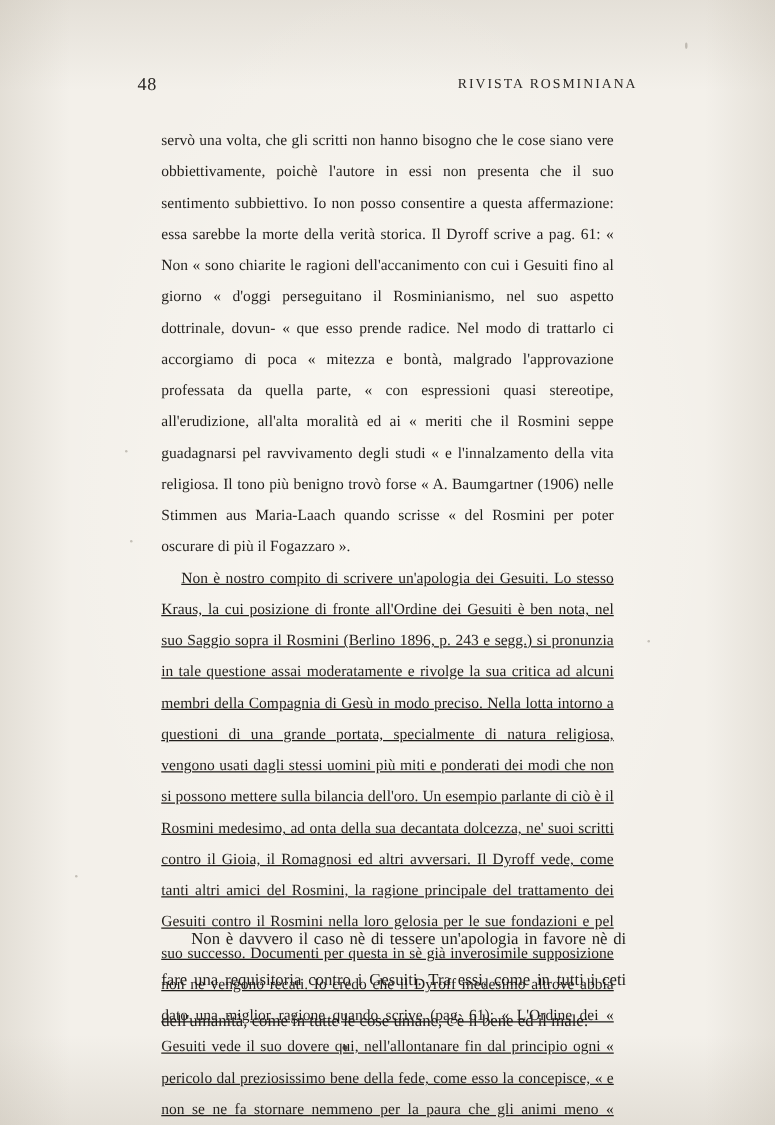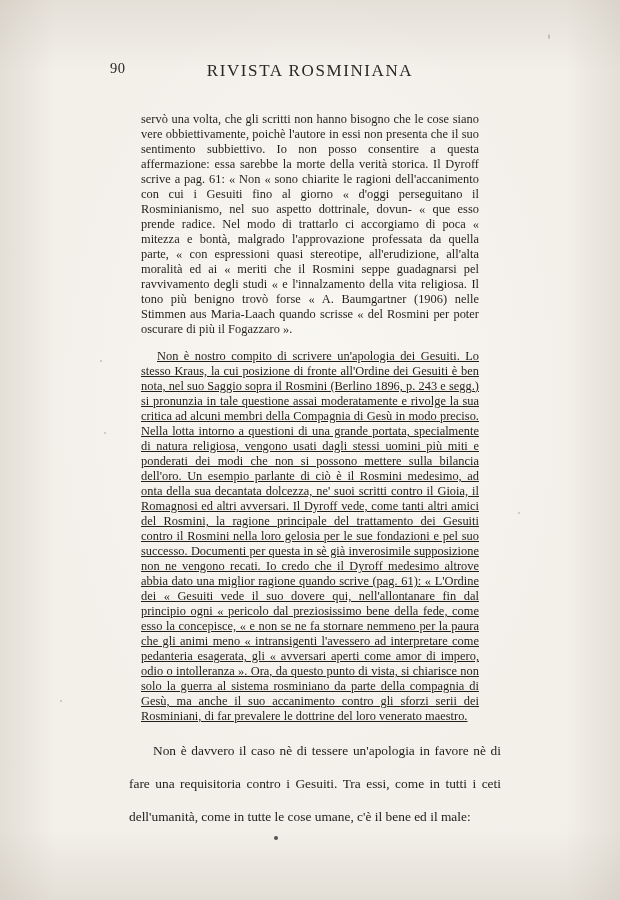--- a/index.html
+++ b/index.html
@@ -51,35 +51,35 @@
     top: 0;
     font-size: 14.5px;
     letter-spacing: 0.5px;
     color: #2a2724;
   }
   .running-head {
     position: absolute;
     left: 0;
     top: 1px;
     width: 400px;
-    text-align: center;
-    font-size: 17px;
+    text-align: right;
+    font-size: 11px;
     letter-spacing: 1.6px;
     color: #2a2724;
   }
   .body-block {
     position: absolute;
     left: 129px;
     top: 100px;
     width: 362px;
   }
   p.para {
-    margin: 12px;
+    margin: 0;
     font-size: 12.4px;
-    line-height: 15px;
+    line-height: 25px;
     text-align: justify;
     text-align-last: left;
     color: #211e1b;
     letter-spacing: 0.02px;
     hyphens: manual;
   }
   p.para.indent {
     text-indent: 16px;
   }
   .para + .para {
@@ -123,21 +123,21 @@
   .speck.s4 { left: 518px; top: 512px; width: 2px; height: 2px; }
   .speck.s5 { left: 60px;  top: 700px; width: 2px; height: 2px; }
 </style>
 </head>
 <body>
 
 <div class="page">
   <div class="content">
 
     <div class="header">
-      <span class="folio">90</span>
+      <span class="folio">48</span>
       <span class="running-head">RIVISTA ROSMINIANA</span>
     </div>
 
     <div class="body-block">
       <p class="para">servò una volta, che gli scritti non hanno bisogno che le cose siano vere obbiettivamente, poichè l'autore in essi non presenta che il suo sentimento subbiettivo. Io non posso consentire a questa affermazione: essa sarebbe la morte della verità storica. Il Dyroff scrive a pag. 61: « Non « sono chiarite le ragioni dell'accanimento con cui i Gesuiti fino al giorno « d'oggi perseguitano il Rosminianismo, nel suo aspetto dottrinale, dovun- « que esso prende radice. Nel modo di trattarlo ci accorgiamo di poca « mitezza e bontà, malgrado l'approvazione professata da quella parte, « con espressioni quasi stereotipe, all'erudizione, all'alta moralità ed ai « meriti che il Rosmini seppe guadagnarsi pel ravvivamento degli studi « e l'innalzamento della vita religiosa. Il tono più benigno trovò forse « A. Baumgartner (1906) nelle Stimmen aus Maria-Laach quando scrisse « del Rosmini per poter oscurare di più il Fogazzaro ».</p>
       <p class="para indent">Non è nostro compito di scrivere un'apologia dei Gesuiti. Lo stesso Kraus, la cui posizione di fronte all'Ordine dei Gesuiti è ben nota, nel suo Saggio sopra il Rosmini (Berlino 1896, p. 243 e segg.) si pronunzia in tale questione assai moderatamente e rivolge la sua critica ad alcuni membri della Compagnia di Gesù in modo preciso. Nella lotta intorno a questioni di una grande portata, specialmente di natura religiosa, vengono usati dagli stessi uomini più miti e ponderati dei modi che non si possono mettere sulla bilancia dell'oro. Un esempio parlante di ciò è il Rosmini medesimo, ad onta della sua decantata dolcezza, ne' suoi scritti contro il Gioia, il Romagnosi ed altri avversari. Il Dyroff vede, come tanti altri amici del Rosmini, la ragione principale del trattamento dei Gesuiti contro il Rosmini nella loro gelosia per le sue fondazioni e pel suo successo. Documenti per questa in sè già inverosimile supposizione non ne vengono recati. Io credo che il Dyroff medesimo altrove abbia dato una miglior ragione quando scrive (pag. 61): « L'Ordine dei « Gesuiti vede il suo dovere qui, nell'allontanare fin dal principio ogni « pericolo dal preziosissimo bene della fede, come esso la concepisce, « e non se ne fa stornare nemmeno per la paura che gli animi meno « intransigenti l'avessero ad interpretare come pedanteria esagerata, gli « avversari aperti come amor di impero, odio o intolleranza ». Ora, da questo punto di vista, si chiarisce non solo la guerra al sistema rosminiano da parte della compagnia di Gesù, ma anche il suo accanimento contro gli sforzi serii dei Rosminiani, di far prevalere le dottrine del loro venerato maestro.</p>
     </div>
 
     <div class="closing">
       <p>Non è davvero il caso nè di tessere un'apologia in favore nè di fare una requisitoria contro i Gesuiti. Tra essi, come in tutti i ceti dell'umanità, come in tutte le cose umane, c'è il bene ed il male:</p>

